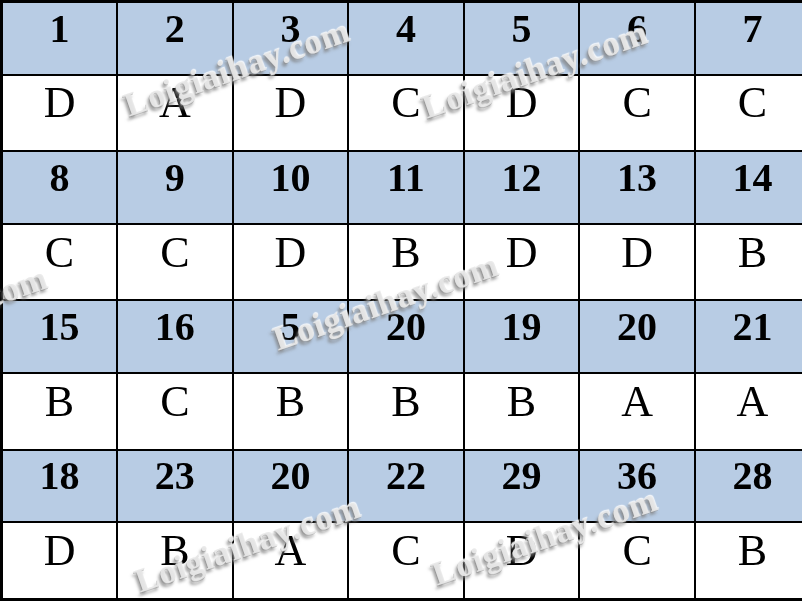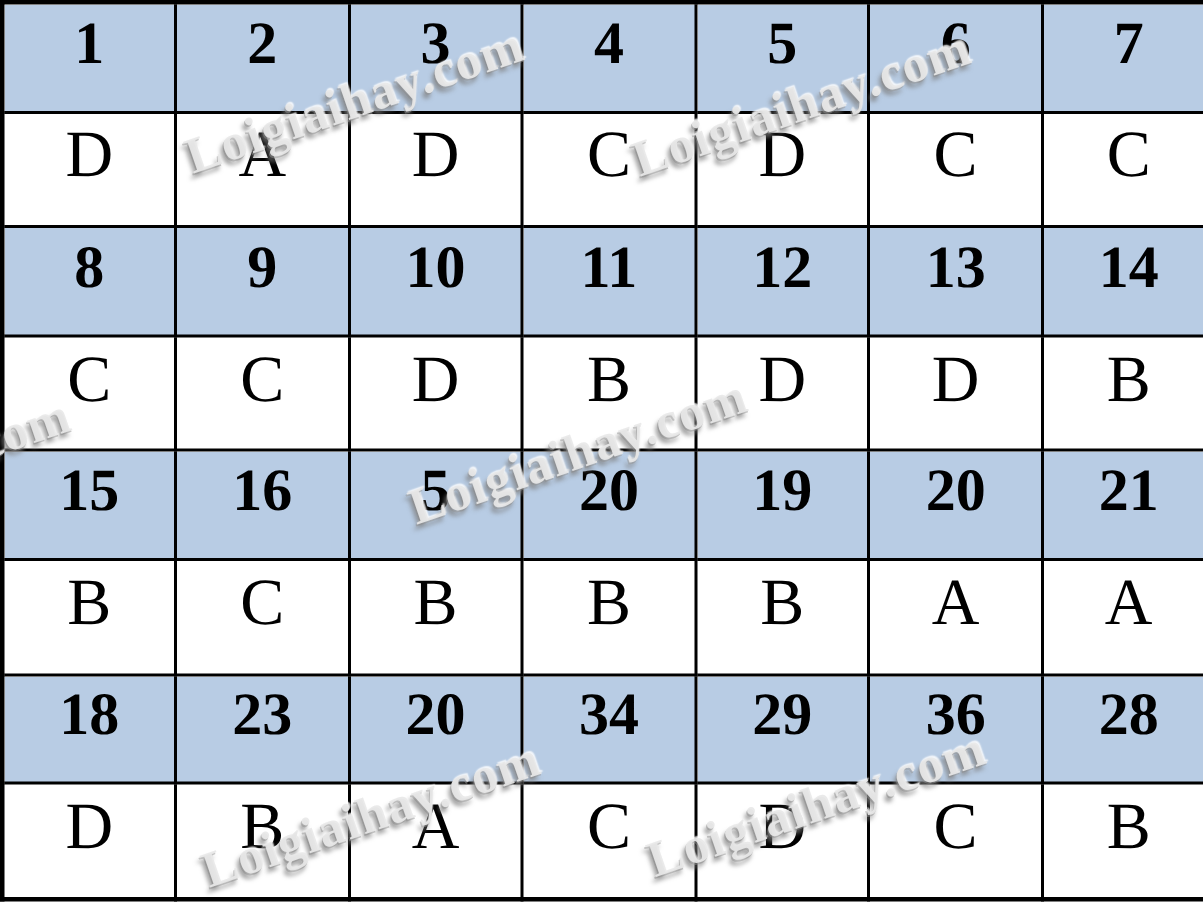--- a/index.html
+++ b/index.html
@@ -121,21 +121,21 @@
           <td class="answer">B</td>
           <td class="answer">B</td>
           <td class="answer">B</td>
           <td class="answer">A</td>
           <td class="answer">A</td>
         </tr>
         <tr>
           <td class="header">18</td>
           <td class="header">23</td>
           <td class="header">20</td>
-          <td class="header">34</td>
+          <td class="header">22</td>
           <td class="header">29</td>
           <td class="header">36</td>
           <td class="header">28</td>
         </tr>
         <tr>
           <td class="answer">D</td>
           <td class="answer">B</td>
           <td class="answer">A</td>
           <td class="answer">C</td>
           <td class="answer">D</td>

